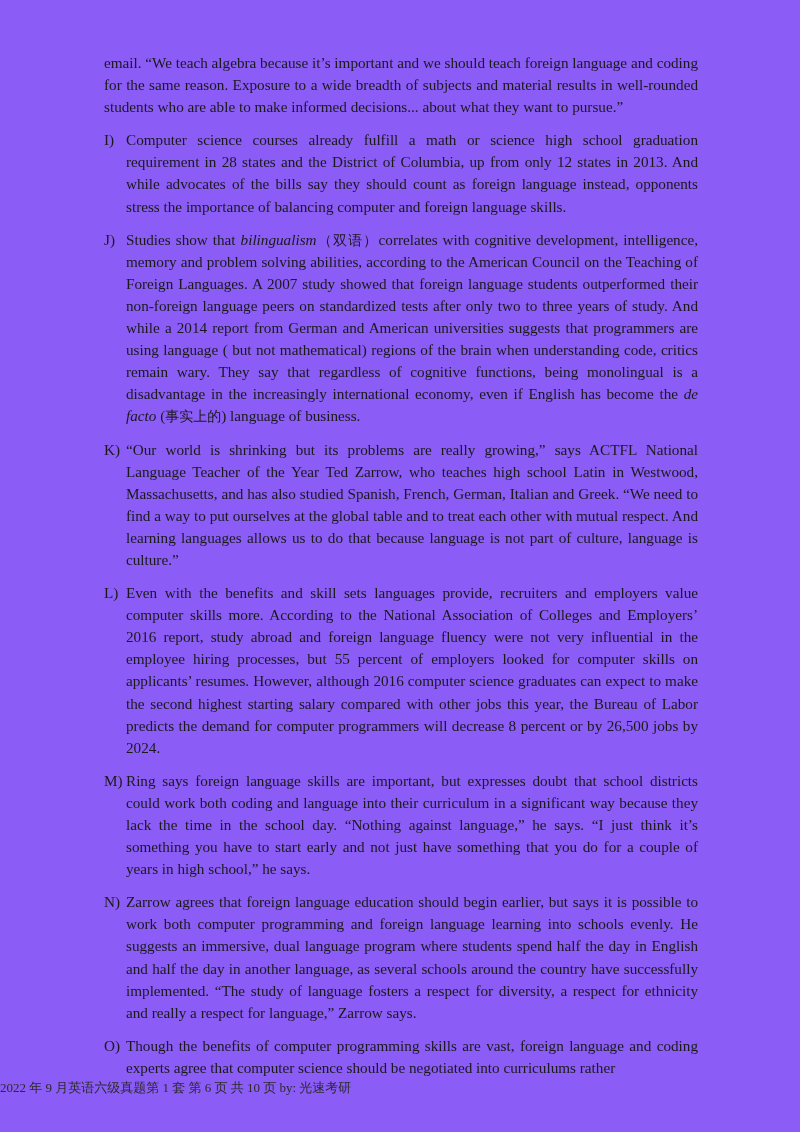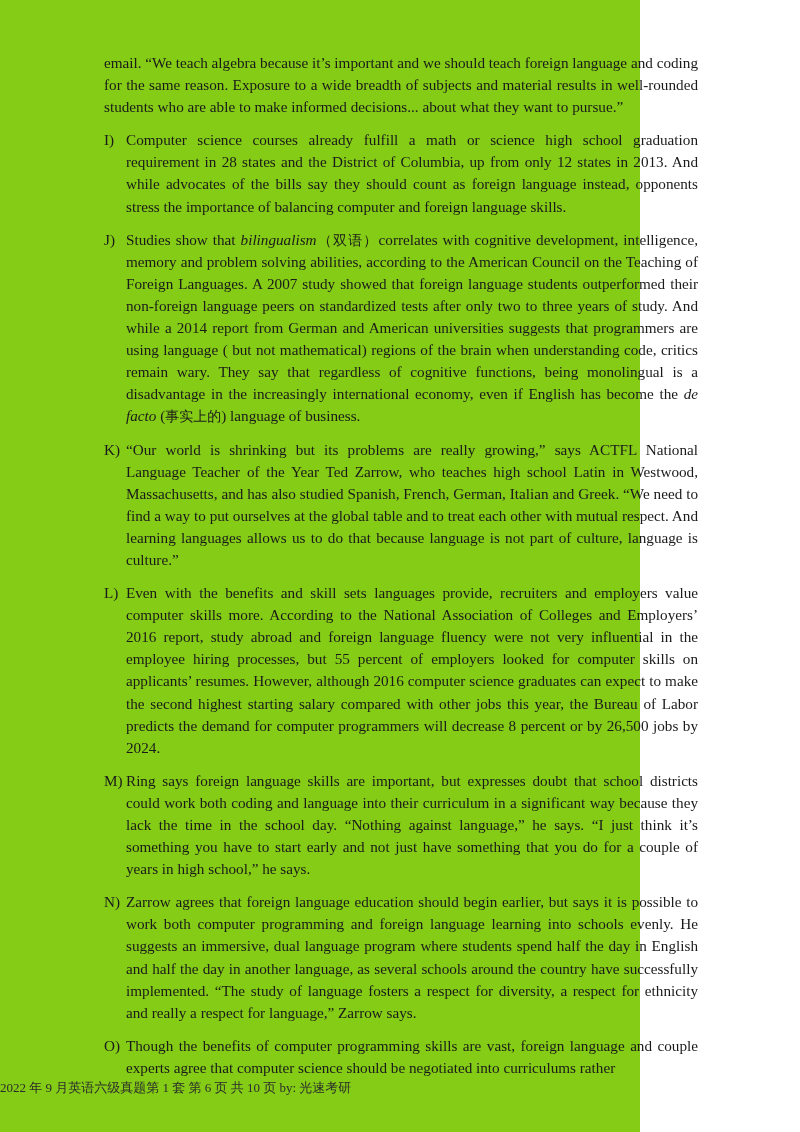--- a/index.html
+++ b/index.html
@@ -10,23 +10,23 @@
     width: 800px;
     height: 1132px;
     background: #ffffff;
     font-family: "Liberation Serif", "DejaVu Serif", serif;
     color: #1a1a1a;
     overflow: hidden;
   }
 
   .page {
     position: relative;
-    width: 640px;
+    width: 800px;
     height: 1132px;
-    background: #84cc16;
+    background: #8b5cf6;
     box-sizing: border-box;
   }
 
   .content {
     position: absolute;
     left: 104px;
     top: 52px;
     width: 594px;
   }
 
@@ -112,21 +112,21 @@
       <div class="para">
         <div class="para-label">M)</div>
         <div class="para-body"><span>Ring says foreign language skills are important, but expresses doubt that school districts could work both coding and language into their curriculum in a significant way because they lack the time in the school day. “Nothing against language,” he says. “I just think it’s something you have to start early and not just have something that you do for a couple of years in high school,” he says.</span></div>
       </div>
       <div class="para">
         <div class="para-label">N)</div>
         <div class="para-body"><span>Zarrow agrees that foreign language education should begin earlier, but says it is possible to work both computer programming and foreign language learning into schools evenly. He suggests an immersive, dual language program where students spend half the day in English and half the day in another language, as several schools around the country have successfully implemented. “The study of language fosters a respect for diversity, a respect for ethnicity and really a respect for language,” Zarrow says.</span></div>
       </div>
       <div class="para">
         <div class="para-label">O)</div>
-        <div class="para-body"><span>Though the benefits of computer programming skills are vast, foreign language and couple experts agree that computer science should be negotiated into curriculums rather</span></div>
+        <div class="para-body"><span>Though the benefits of computer programming skills are vast, foreign language and coding experts agree that computer science should be negotiated into curriculums rather</span></div>
       </div>
     </div>
 
   <div class="footer">
     <span>2022 年 9 月英语六级真题第 1 套  第  6  页  共  10  页  by:  光速考研</span>
   </div>
 
 </div>
 
 </body></html>

